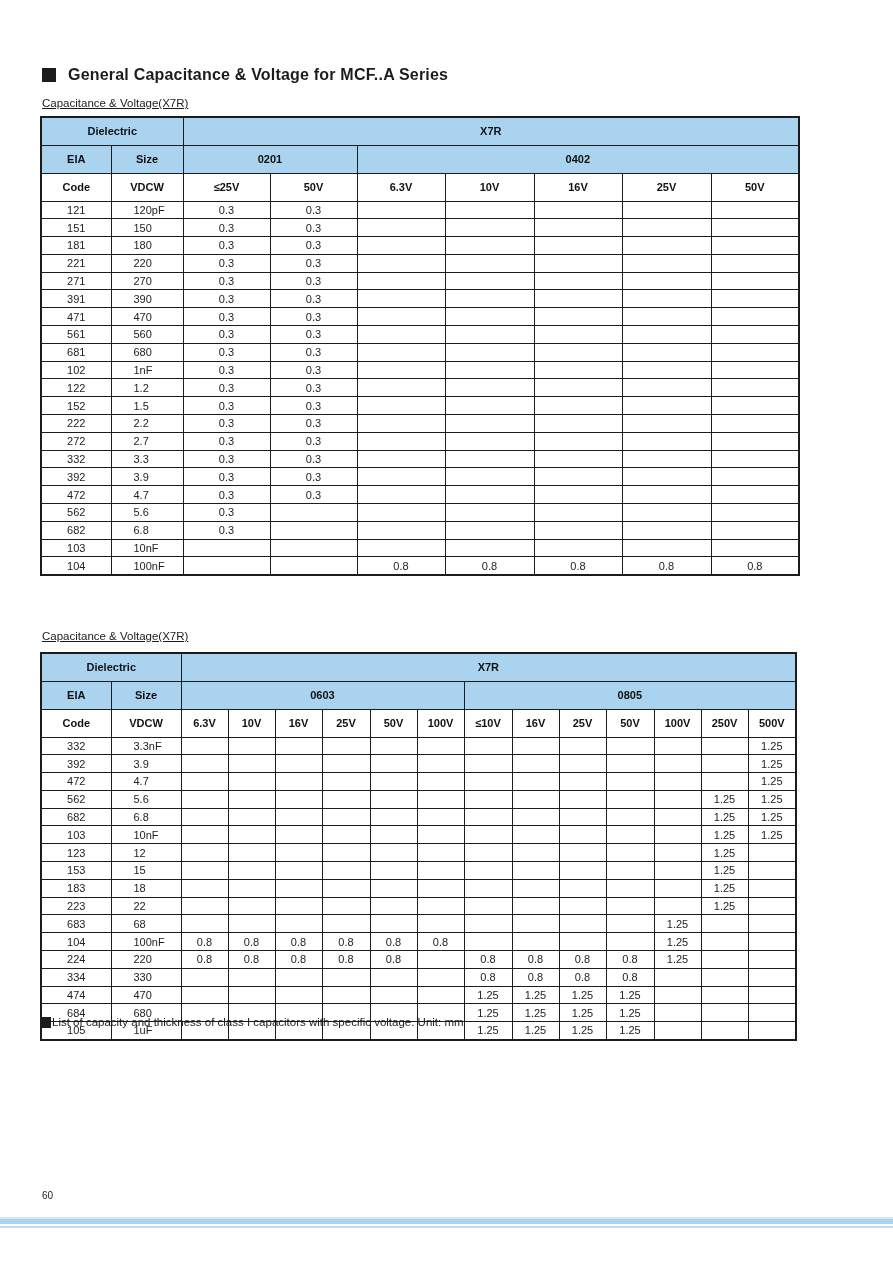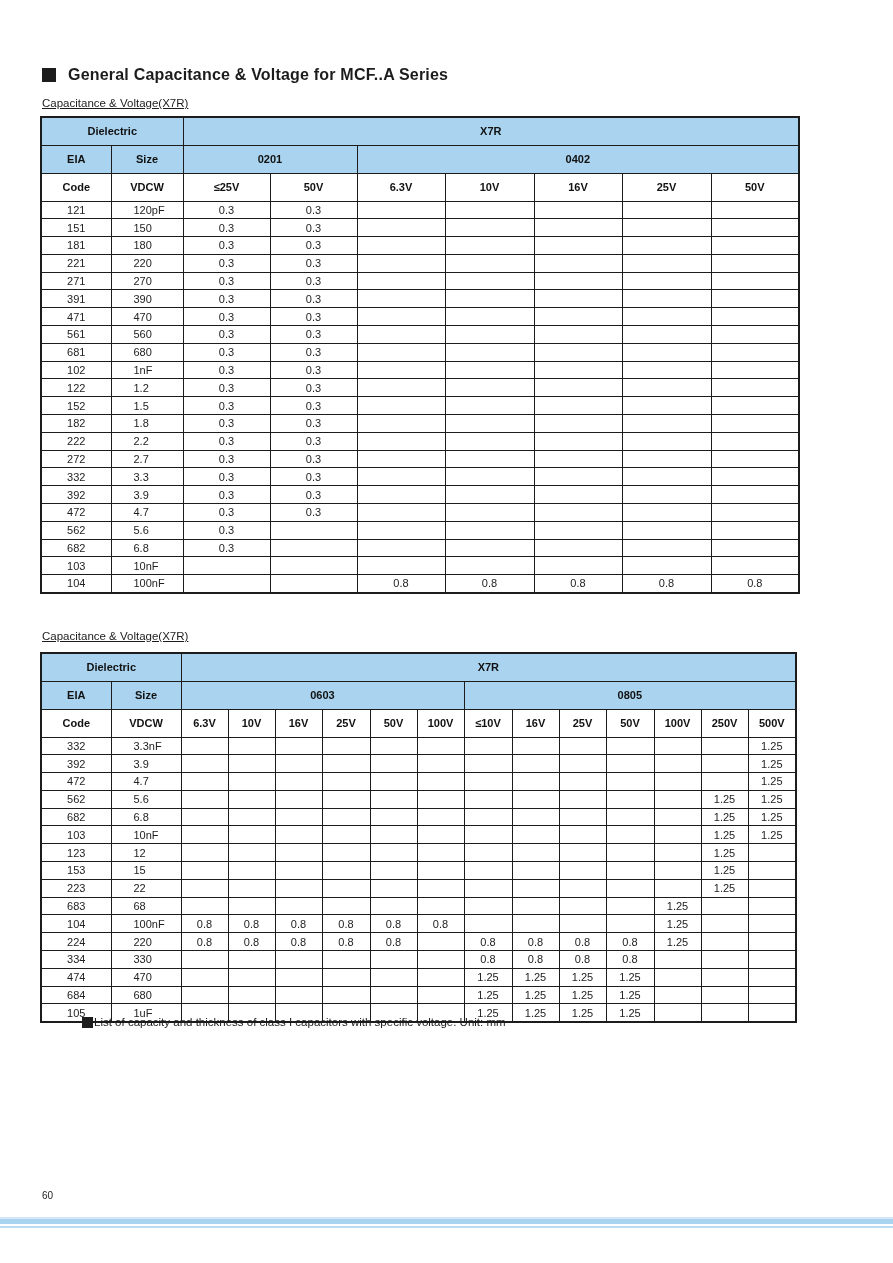--- a/index.html
+++ b/index.html
@@ -44,21 +44,21 @@
   }
   tr.plain th { background: #ffffff; }
   td {
     height: 17.8px; text-align: center; vertical-align: middle;
     font-weight: normal; color: #222; background: #fff;
   }
   td.vdcw { text-align: left; padding-left: 22px; }
 
   .footnote {
     position: absolute; left: 40px; top: 1016px;
-    font-size: 11.5px; display: flex; align-items: center; margin-left: 42px;
+    font-size: 11.5px; display: flex; align-items: center;
   }
   .footnote .sq {
     width: 11px; height: 11px; background: #1c1c1c; display: inline-block; margin-right: 1px;
   }
 
   .bottom-bar { position: absolute; left: 0; top: 1217px; width: 893px; }
   .bottom-bar .l1 { height: 2px; background: #d2e8f8; }
   .bottom-bar .l2 { height: 5px; background: #a9d3ef; }
   .bottom-bar .l3 { height: 2px; background: #ffffff; }
   .bottom-bar .l4 { height: 2px; background: #bcdcf3; }
@@ -232,31 +232,20 @@
           <td>0.3</td>
           <td></td>
           <td></td>
           <td></td>
           <td></td>
           <td></td>
         </tr>
         <tr>
           <td>152</td>
           <td class="vdcw">1.5</td>
-          <td>0.3</td>
-          <td>0.3</td>
-          <td></td>
-          <td></td>
-          <td></td>
-          <td></td>
-          <td></td>
-        </tr>
-        <tr>
-          <td>182</td>
-          <td class="vdcw">1.8</td>
           <td>0.3</td>
           <td>0.3</td>
           <td></td>
           <td></td>
           <td></td>
           <td></td>
           <td></td>
         </tr>
         <tr>
           <td>222</td>
@@ -540,20 +529,37 @@
           <td></td>
           <td></td>
           <td></td>
           <td></td>
           <td></td>
           <td></td>
           <td>1.25</td>
           <td></td>
         </tr>
         <tr>
+          <td>183</td>
+          <td class="vdcw">18</td>
+          <td></td>
+          <td></td>
+          <td></td>
+          <td></td>
+          <td></td>
+          <td></td>
+          <td></td>
+          <td></td>
+          <td></td>
+          <td></td>
+          <td></td>
+          <td>1.25</td>
+          <td></td>
+        </tr>
+        <tr>
           <td>223</td>
           <td class="vdcw">22</td>
           <td></td>
           <td></td>
           <td></td>
           <td></td>
           <td></td>
           <td></td>
           <td></td>
           <td></td>

